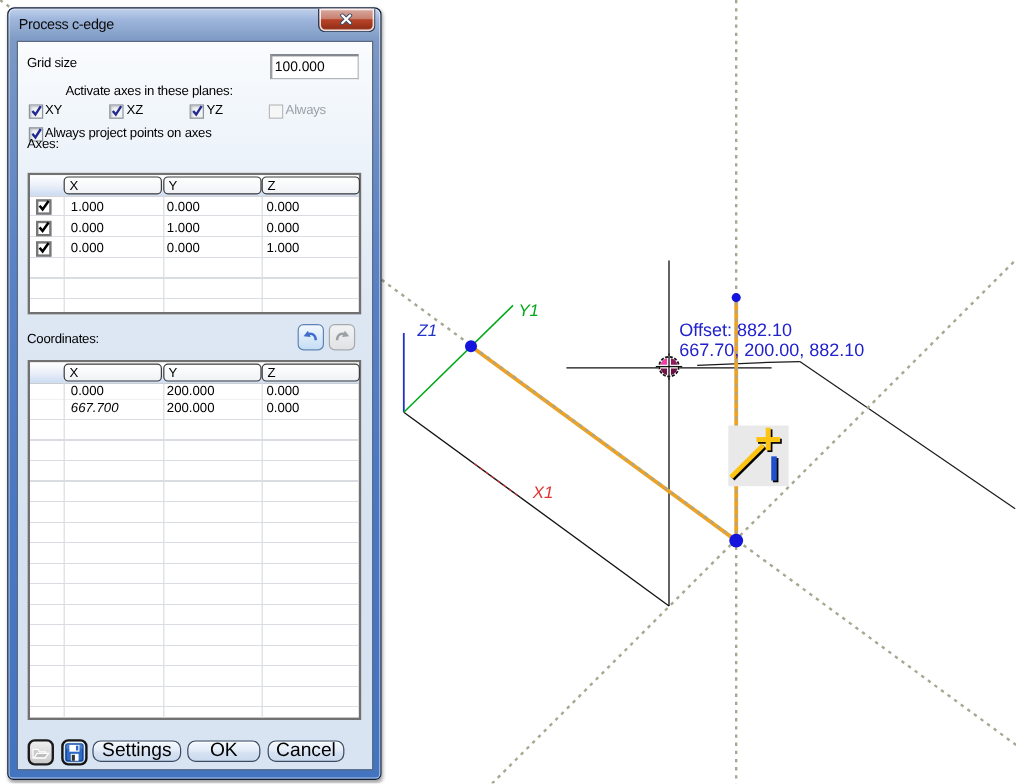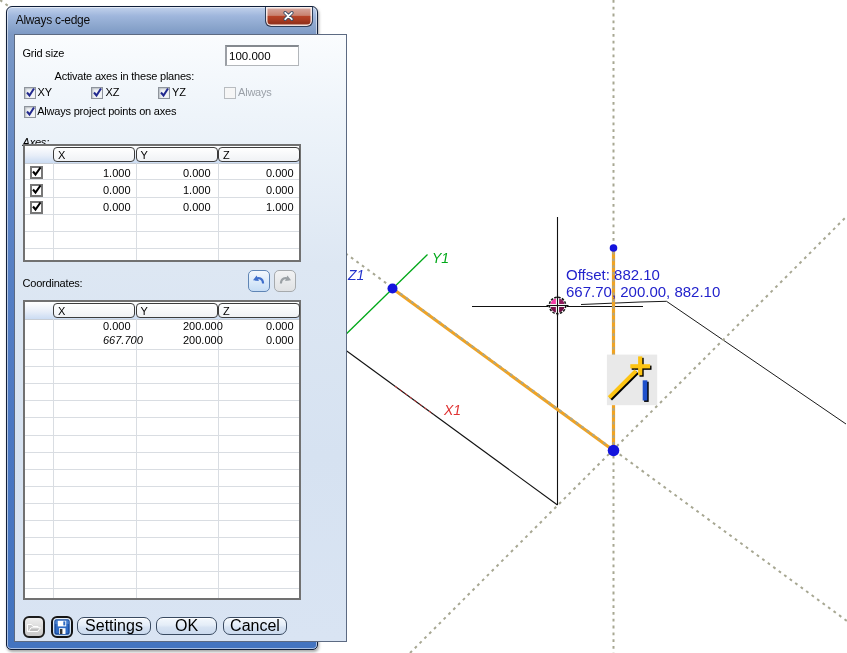--- a/index.html
+++ b/index.html
@@ -13,41 +13,41 @@
   background:linear-gradient(180deg,#c2d2ec 0px,#9fb6dc 9px,#8aa5cc 20px,#7d99c5 27px,#7494c6 60px,#5b83c5 200px,#4a77c2 420px,#4374c0 640px);
   box-shadow:inset 0 0 0 1px rgba(255,255,255,0.55), 1px 2px 3px rgba(0,0,0,0.35);}
 #title{position:absolute;left:8.7px;top:6.2px;font-size:12px;letter-spacing:-0.3px;color:#0c0c0c;}
 #closebtn{position:absolute;left:257.5px;top:0px;width:46px;height:18.5px;
   border:1px solid #2c3e59;border-top:none;border-radius:0 0 6px 6px;
   background:linear-gradient(180deg,#dcaea4 0%,#d29a8e 20%,#c98270 44%,#b64227 50%,#ab3c22 66%,#93301a 86%,#b06048 100%);
   box-shadow:inset 0 0 0 1.5px rgba(255,255,255,0.82);}
 #closebtn .x{position:absolute;left:17px;top:4px;}
 #content{position:absolute;left:7px;top:27px;width:295px;height:606px;
   border:1px solid #5c6a82;
-  background:linear-gradient(180deg,#fafcfe 0px,#eef4fa 80px,#dde7f3 230px,#d6e2f1 420px,#d9e4f3 606px);padding-left:36px;}
+  background:linear-gradient(180deg,#fafcfe 0px,#eef4fa 80px,#dde7f3 230px,#d6e2f1 420px,#d9e4f3 606px);}
 
 .lab{position:absolute;font-size:11px;letter-spacing:-0.2px;color:#000;white-space:nowrap;line-height:13px;}
 .dis{color:#9aa0a8;}
 
 #gridinput{position:absolute;left:210px;top:10px;width:69px;height:17px;
   border-top:2px solid #84898f;border-left:2px solid #9b9fa5;border-right:1px solid #b2b6ba;border-bottom:1px solid #b2b6ba;
   background:#ffffff;font-size:11.5px;line-height:15px;padding:0px 0px 1px 2px;color:#000;font-family:"Liberation Sans",sans-serif;}
 
 .cb{position:absolute;width:10px;height:10px;border:1px solid #8e949c;background:#f3f5f7;
   box-shadow:inset 1px 1px 2px rgba(120,130,140,.5);}
 .cb svg{position:absolute;left:-1px;top:-2px;}
 .cbd{border:1px solid #b8bcc0;background:#f6f6f6;box-shadow:none;}
 
 .tbl{position:absolute;border:2px solid #717171;background:#ffffff;}
 .thead{position:absolute;left:0;top:0;width:100%;height:17px;
   background:linear-gradient(180deg,#ffffff,#e8eef8 55%,#cbdcf3 100%);border-bottom:1px solid #c8cdd4;}
 .hcell{position:absolute;top:1px;height:13px;border:1px solid #3c3c3c;border-radius:4px;
   background:linear-gradient(180deg,#ffffff,#f0f2f5);font-size:11px;line-height:14px;padding-left:4px;color:#000;}
 .vline{position:absolute;width:1px;background:#d9dde2;}
-.tcell{position:absolute;font-size:11px;color:#000;line-height:13px;margin-left:44px;}
+.tcell{position:absolute;font-size:11px;color:#000;line-height:13px;}
 .tcb{position:absolute;width:9px;height:9px;border:2px solid #777777;background:#fff;}
 
 .btn{position:absolute;height:16px;border:1px solid #394a61;border-radius:7px;
   background:linear-gradient(180deg,#f4f8fd 0%,#e4edf8 45%,#d6e2f2 58%,#cbdaee 100%);
   box-shadow:inset 0 1px 0 #ffffff;
   font-size:16px;color:#000;text-align:center;line-height:16px;}
 .ibtn{position:absolute;width:18px;height:18px;border:2px solid #141414;border-radius:6px;
   background:linear-gradient(180deg,#e9f2fb 0%,#d5e6f7 50%,#c3d9f1 100%);}
 .ibtnd{border-color:#1c1c1c;background:linear-gradient(180deg,#efefef 0%,#dddddd 45%,#c9c9c9 100%);}
 .sbtn{position:absolute;width:20px;height:20px;border:1px solid #5f85b5;border-radius:5px;
@@ -103,21 +103,21 @@
     <line x1="609.2" y1="397.6" x2="636" y2="371" stroke="#fdc413" stroke-width="4"></line>
     <rect x="630.3" y="364.2" width="19.8" height="4.2" fill="#fdc413"></rect>
     <rect x="638.1" y="356.4" width="4.2" height="18.9" fill="#fdc413"></rect>
     <rect x="642.7" y="380.3" width="4.6" height="20.2" fill="#1f51cc"></rect>
   </g>
 
   <text x="566" y="280" font-size="15" fill="#2222cc">Offset: 882.10</text>
   <text x="566" y="297" font-size="15" fill="#2222cc">667.70, 200.00, 882.10</text>
 </svg>
 <div id="win">
-  <div id="title">Always c-edge</div>
+  <div id="title">Process c-edge</div>
   <div id="closebtn">
       <svg class="x" width="11" height="10">
         <path d="M2.2 1.8 L8.8 8.2 M8.8 1.8 L2.2 8.2" stroke="#3a4c66" stroke-width="3.5" stroke-linecap="round"></path>
         <path d="M2.2 1.8 L8.8 8.2 M8.8 1.8 L2.2 8.2" stroke="#ffffff" stroke-width="1.8" stroke-linecap="round"></path>
       </svg>
     </div>
   <div id="content">
     <div class="lab" style="left:7.5px;top:12px;">Grid size</div>
     <input id="gridinput" value="100.000" style="">
     <div class="lab" style="left:7.5px;top:35px;margin-left:32px;">Activate axes in these planes:</div>
@@ -140,21 +140,21 @@
       </div>
     <div class="lab" style="left:157px;top:51px;">YZ</div>
     <div class="cb cbd" style="left:208.5px;top:52px;"></div>
     <div class="lab dis" style="left:223px;top:51px;">Always</div>
     <div class="cb" style="left:9px;top:70.5px;">
         <svg width="14" height="14">
           <path d="M3 6.5 L5.5 9.5 L10 2.5" stroke="#232a8f" stroke-width="2" fill="none"></path>
         </svg>
       </div>
     <div class="lab" style="left:22.2px;top:69.5px;">Always project points on axes</div>
-    <div class="lab" style="left:7.5px;top:101px;font-style:italic;">Axes:</div>
+    <div class="lab" style="left:7.5px;top:79px;">Axes:</div>
 
     <div class="tbl" style="left:8px;top:109px;width:274px;height:114px;">
       <div class="thead">
         <div class="hcell" style="left:28px;width:76px;">X</div>
         <div class="hcell" style="left:110.5px;width:76px;">Y</div>
         <div class="hcell" style="left:193px;width:76px;">Z</div>
       </div>
       <div class="abs" style="left:0;top:17px;width:274px;height:97px;background:repeating-linear-gradient(180deg,rgba(0,0,0,0) 0px,rgba(0,0,0,0) 16.3px,#d9dde2 16.3px,#d9dde2 17.3px);"></div>
       <div class="vline" style="left:28px;top:17px;height:97px;"></div>
       <div class="vline" style="left:110.5px;top:17px;height:97px;"></div>

